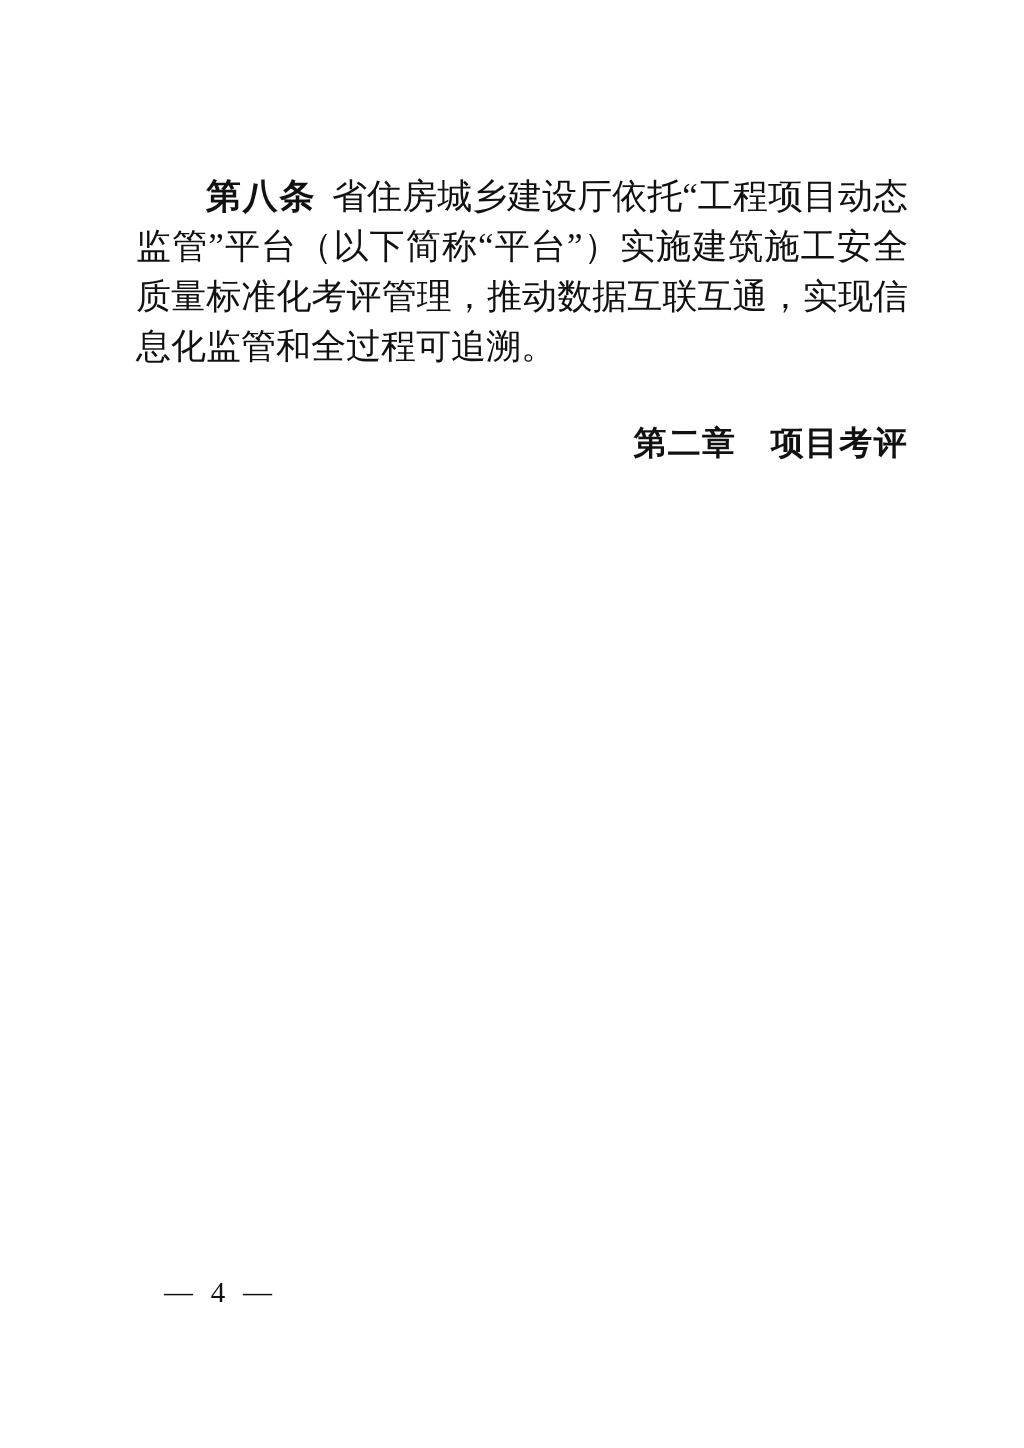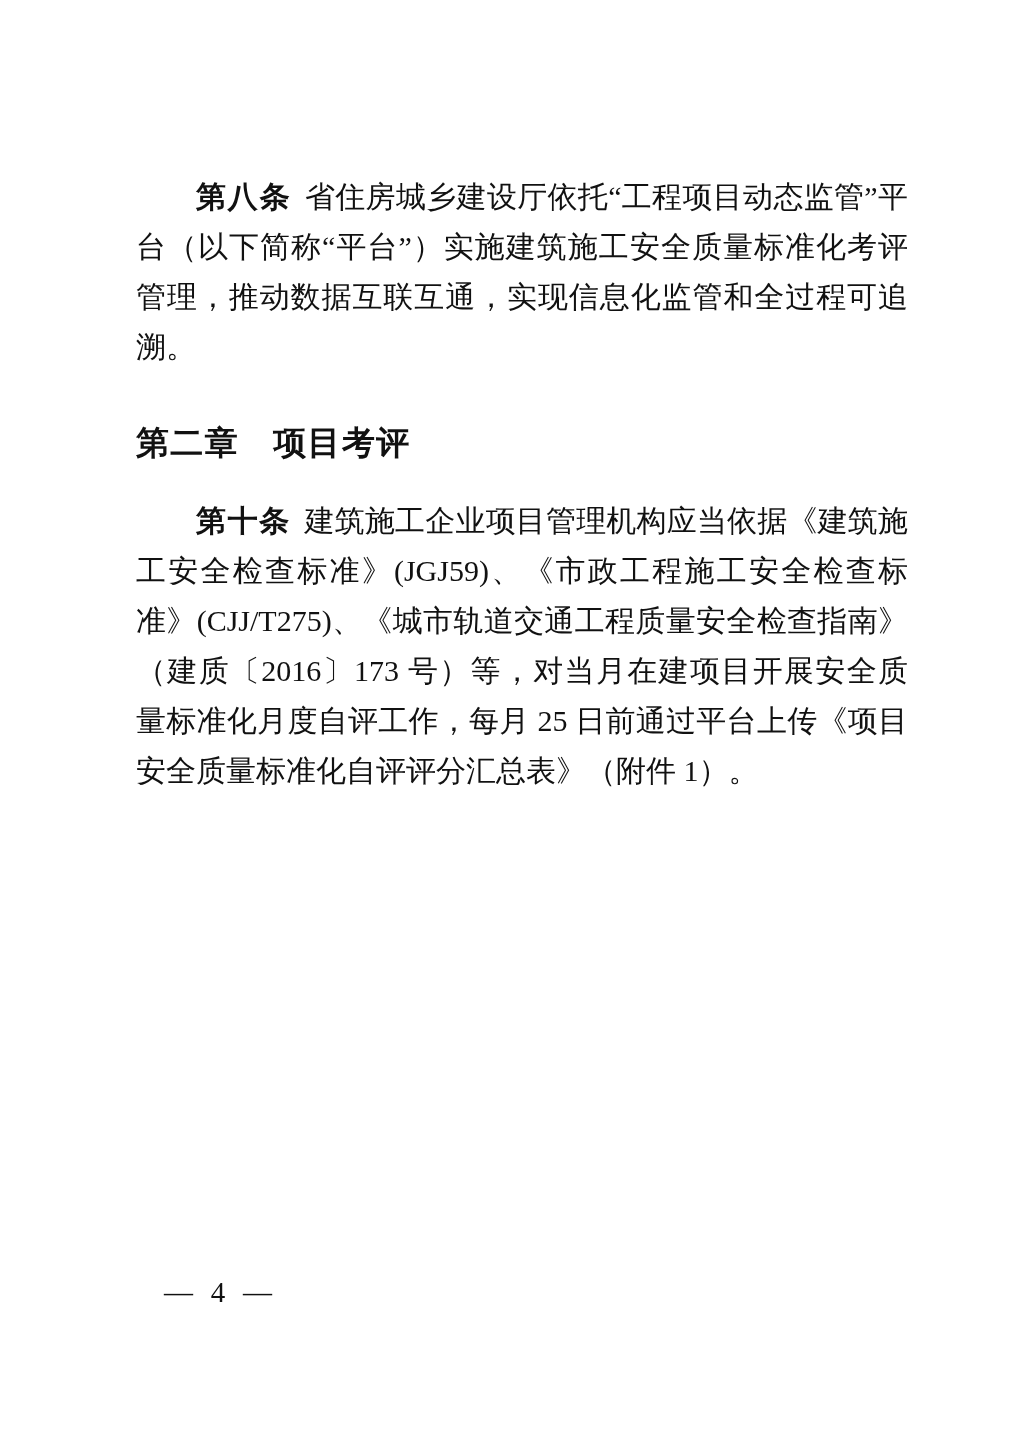--- a/index.html
+++ b/index.html
@@ -18,39 +18,39 @@
     overflow: hidden;
   }
   .content {
     position: absolute;
     left: 136px;
     top: 172px;
     width: 772px;
   }
   .para {
     margin: 0;
-    font-size: 30px;
+    font-size: 35px;
     line-height: 50px;
     text-align: justify;
     text-align-last: left;
     text-indent: 2em;
     word-break: break-all;
   }
   .para .lead {
     font-weight: bold;
     margin-right: 0.45em;
     letter-spacing: 0.05em;
   }
   .chapter {
     margin: 46px 0 28px 0;
     font-family: "Liberation Sans", "DejaVu Sans", sans-serif;
     font-weight: bold;
     font-size: 33px;
     line-height: 50px;
-    text-align: left;
+    text-align: right;
     letter-spacing: 0.04em;
   }
   .page-number {
     position: absolute;
     left: 164px;
     top: 1272px;
     font-size: 29px;
     line-height: 40px;
     letter-spacing: 0.18em;
     color: #111111;
@@ -61,19 +61,18 @@
 
 <div class="page">
   <div class="content">
 
     <p class="para"><b class="lead">第八条</b><span>省住房城乡建设厅依托“工程项目动态监管”平台（以下简称“平台”）实施建筑施工安全质量标准化考评管理，推动数据互联互通，实现信息化监管和全过程可追溯。</span></p>
 
     <h2 class="chapter">第二章　项目考评</h2>
 
 
 
-    <p class="para"><b class="lead">第十条</b><span>建筑施工企业项目管理机构应当依据《建筑施工安全检查标准》(JGJ59)、《市政工程施工安全检查标准》(CJJ/T275)、《城市轨道交通工程质量安全检查指南》（建质〔2016〕173 号）等，对当月在建项目开展安全质量标准化月度自评工作，每月 25 日前通过平台上传《项目安全质量标准化自评评分汇总表》（附件 1）。</span></p>
 
 
   </div>
 
   <div class="page-number">— 4 —</div>
 </div>
 
 </body></html>

